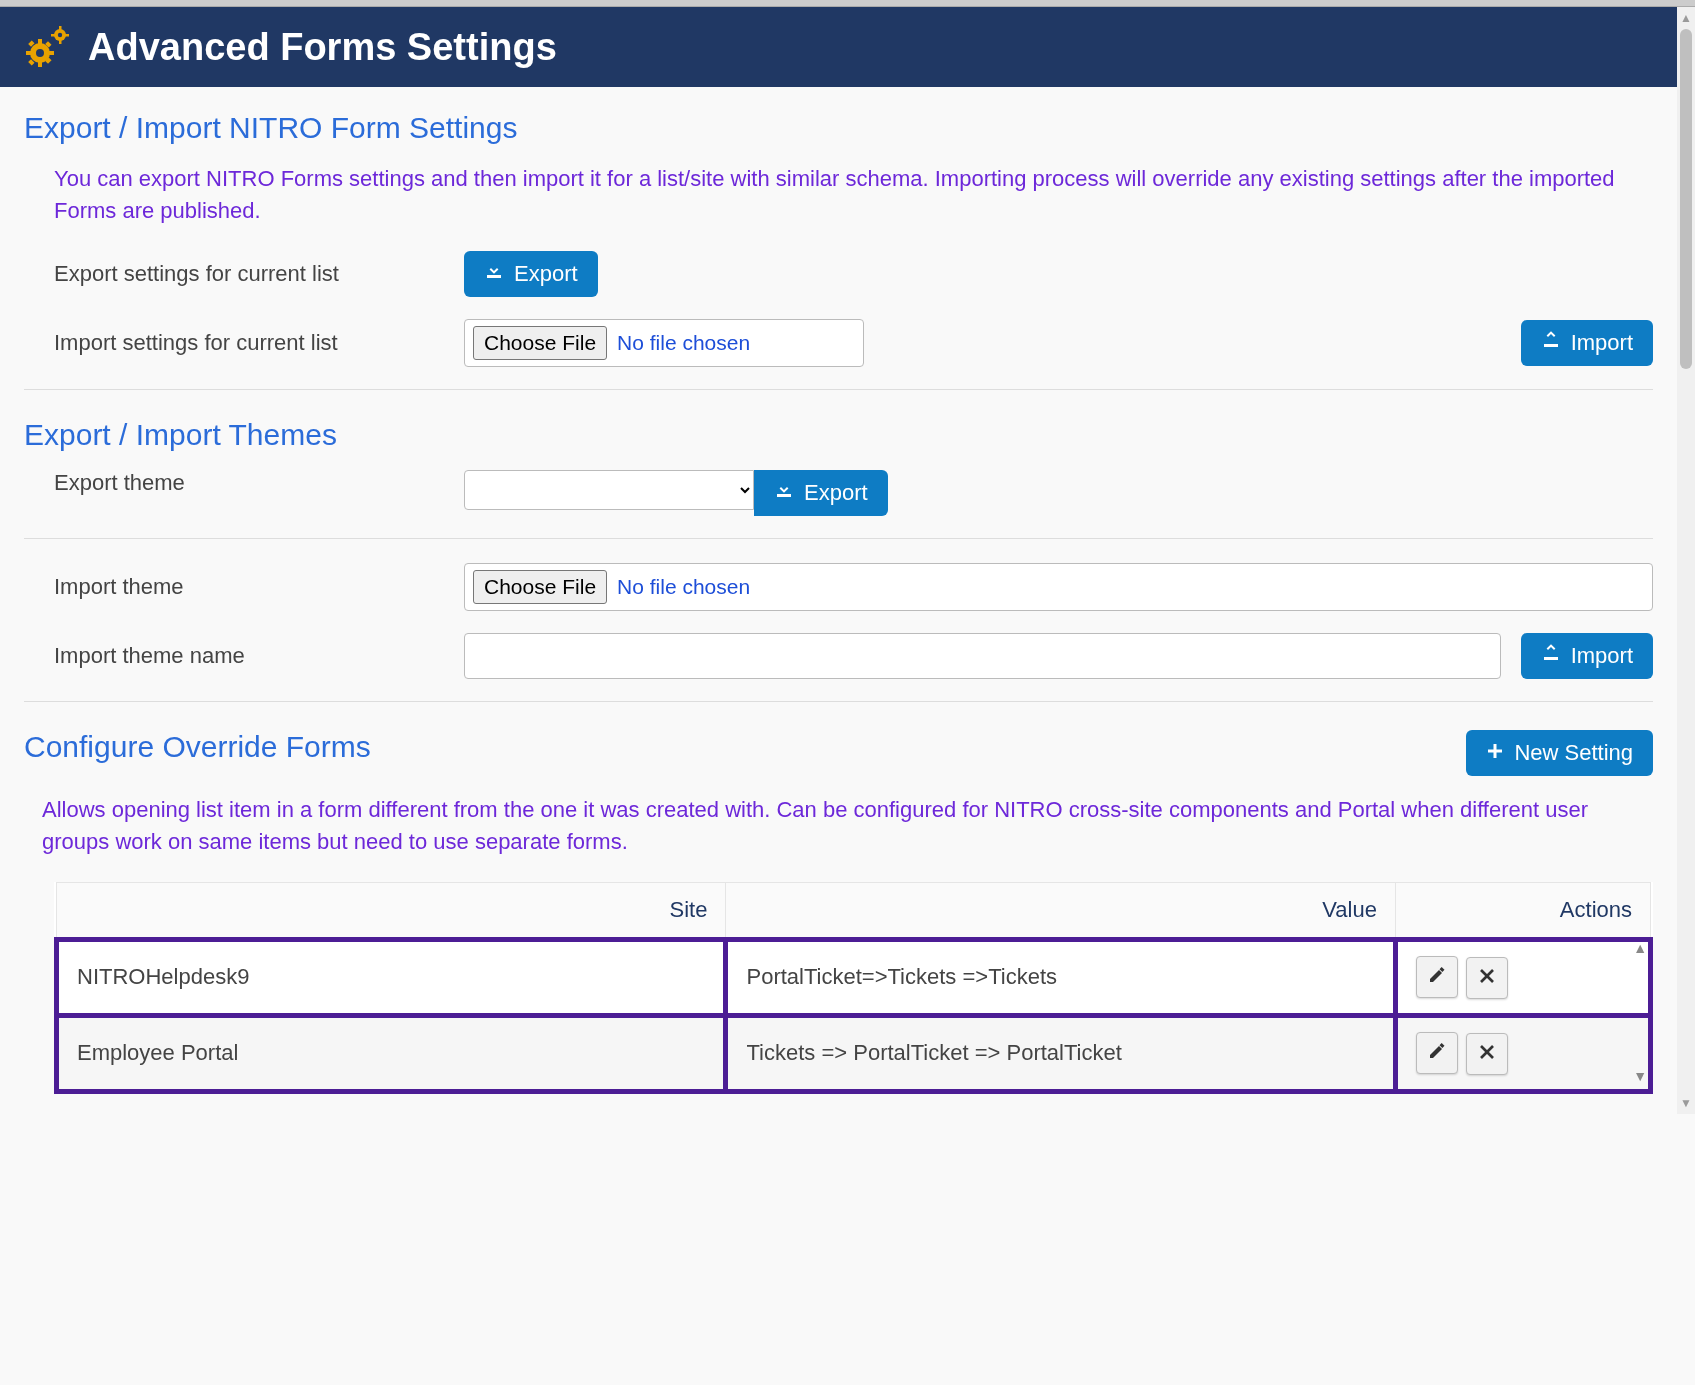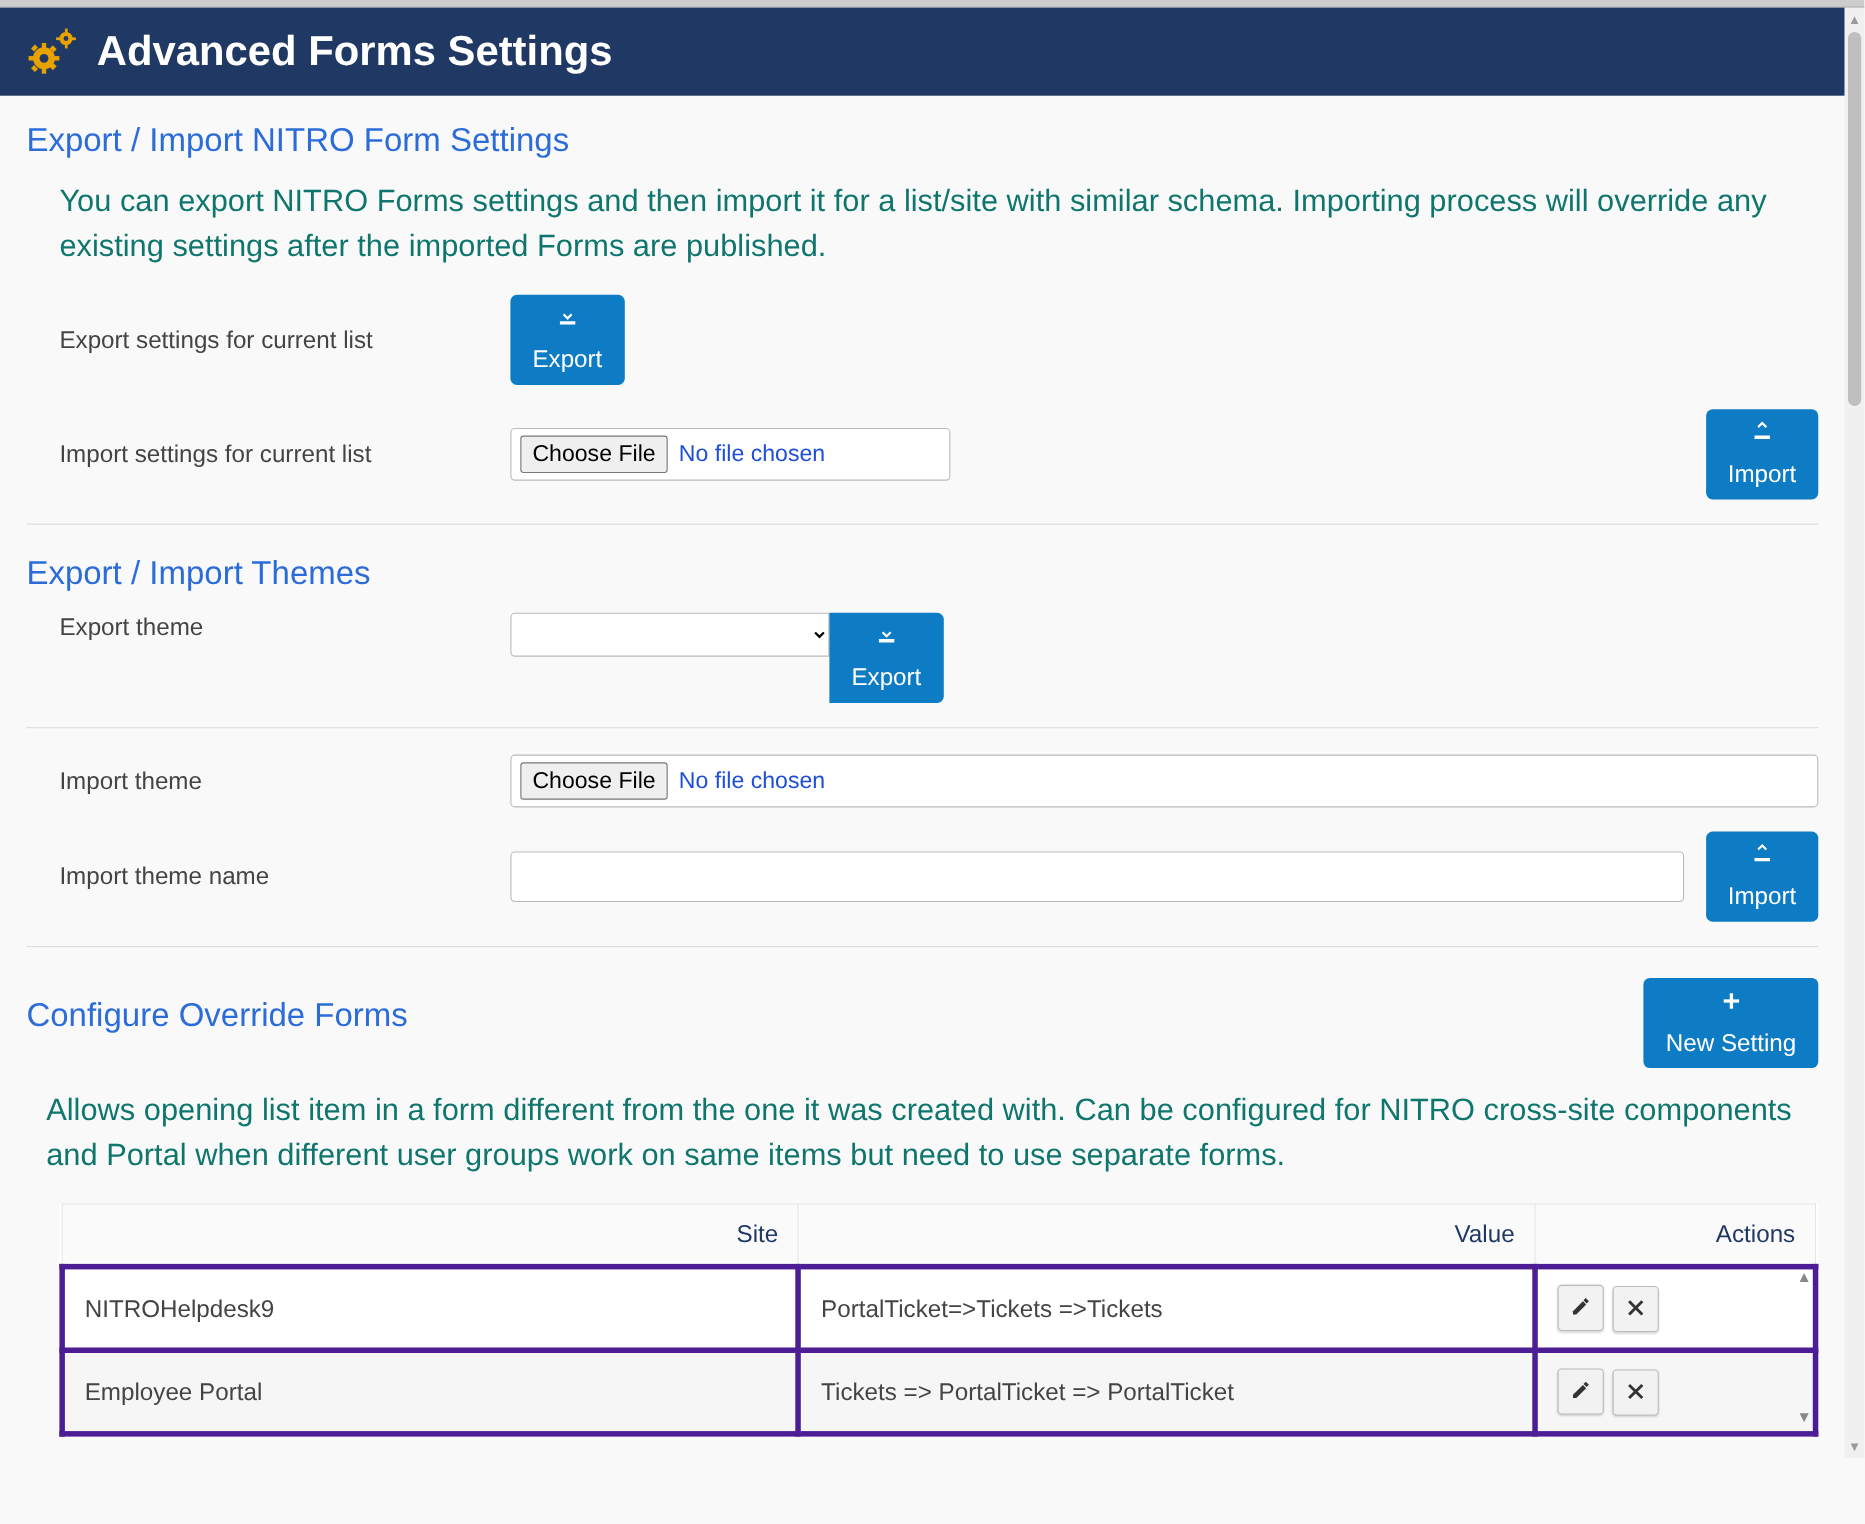--- a/index.html
+++ b/index.html
@@ -36,22 +36,22 @@
   .page-body {
     padding: 24px 24px 20px 24px;
   }
   .section-title {
     color: #2b6cd9;
     font-size: 30px;
     font-weight: 400;
     margin-bottom: 18px;
   }
   .section-desc {
-    color: #0f766e;
-    font-size: 28px;
+    color: #6d28d9;
+    font-size: 22px;
     margin: 0 0 24px 30px;
     line-height: 1.45;
   }
   .form-row {
     display: flex;
     align-items: center;
     margin: 0 0 22px 30px;
     gap: 20px;
   }
   .form-label-col {
@@ -73,21 +73,20 @@
     background: #0e7cc4;
     color: #fff;
     border: none;
     border-radius: 6px;
     padding: 10px 20px;
     font-size: 22px;
     cursor: pointer;
     display: inline-flex;
     align-items: center;
     gap: 10px;
-    flex-direction: column;
   }
   .file-box {
     border: 1px solid #bbb;
     border-radius: 4px;
     background: #fff;
     padding: 6px 8px;
     display: flex;
     align-items: center;
     gap: 10px;
     font-size: 21px;

